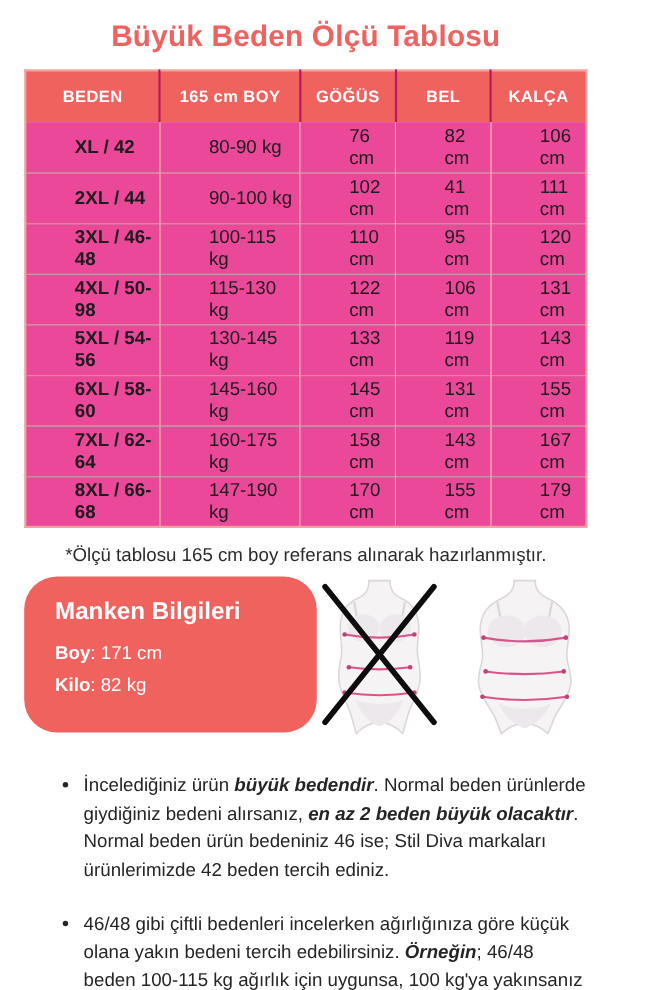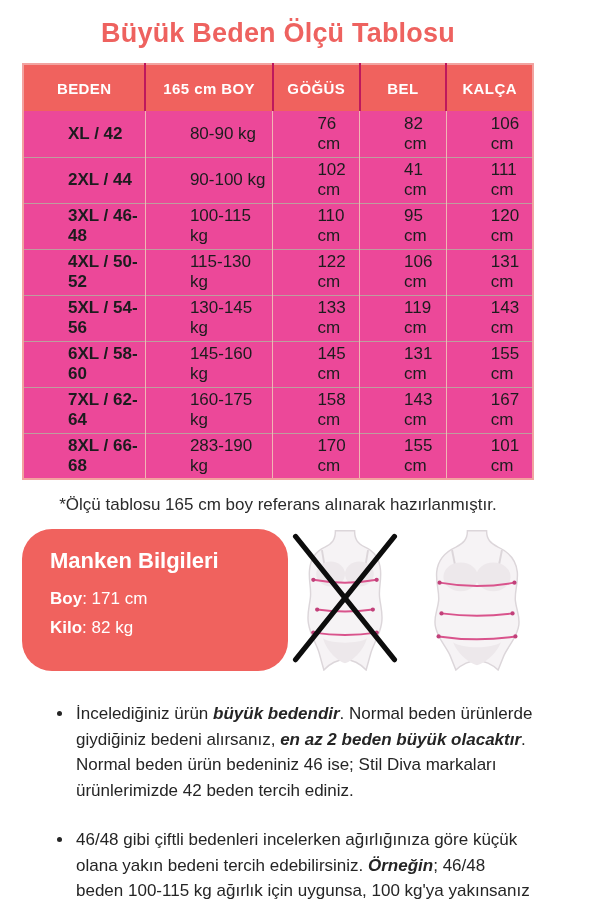--- a/index.html
+++ b/index.html
@@ -49,21 +49,21 @@
   table.size-table tbody tr:first-child td { border-top: none; }
   table.size-table td.size { font-weight: bold; font-size: 17px; }
 
   .note {
     text-align: center;
     font-size: 17px;
     color: #2b2b2b;
     margin: 15px 0 2px;
   }
 
-  .info-row { display: flex; align-items: flex-end; margin-top: 4px; height: 152px; }
+  .info-row { display: flex; align-items: center; margin-top: 4px; height: 152px; }
   .manken-box {
     width: 266px;
     min-height: 142px;
     background: #F0625E;
     border-radius: 30px;
     color: #ffffff;
     padding: 19px 18px 14px 28px;
     flex: none;
   }
   .manken-title { font-size: 22px; font-weight: bold; margin-bottom: 10px; }
@@ -133,21 +133,21 @@
           <td class="">111 cm</td>
         </tr>
         <tr>
           <td class="size">3XL / 46-48</td>
           <td class="">100-115 kg</td>
           <td class="">110 cm</td>
           <td class="">95 cm</td>
           <td class="">120 cm</td>
         </tr>
         <tr>
-          <td class="size">4XL / 50-52</td>
+          <td class="size">4XL / 50-98</td>
           <td class="">115-130 kg</td>
           <td class="">122 cm</td>
           <td class="">106 cm</td>
           <td class="">131 cm</td>
         </tr>
         <tr>
           <td class="size">5XL / 54-56</td>
           <td class="">130-145 kg</td>
           <td class="">133 cm</td>
           <td class="">119 cm</td>
@@ -162,24 +162,24 @@
         </tr>
         <tr>
           <td class="size">7XL / 62-64</td>
           <td class="">160-175 kg</td>
           <td class="">158 cm</td>
           <td class="">143 cm</td>
           <td class="">167 cm</td>
         </tr>
         <tr>
           <td class="size">8XL / 66-68</td>
-          <td class="">283-190 kg</td>
+          <td class="">147-190 kg</td>
           <td class="">170 cm</td>
           <td class="">155 cm</td>
-          <td class="">101 cm</td>
+          <td class="">179 cm</td>
         </tr>
       </tbody>
   </table>
 
   <p class="note">*Ölçü tablosu 165 cm boy referans alınarak hazırlanmıştır.</p>
 
   <div class="info-row">
 
     <div class="manken-box">
       <div class="manken-title">Manken Bilgileri</div>

